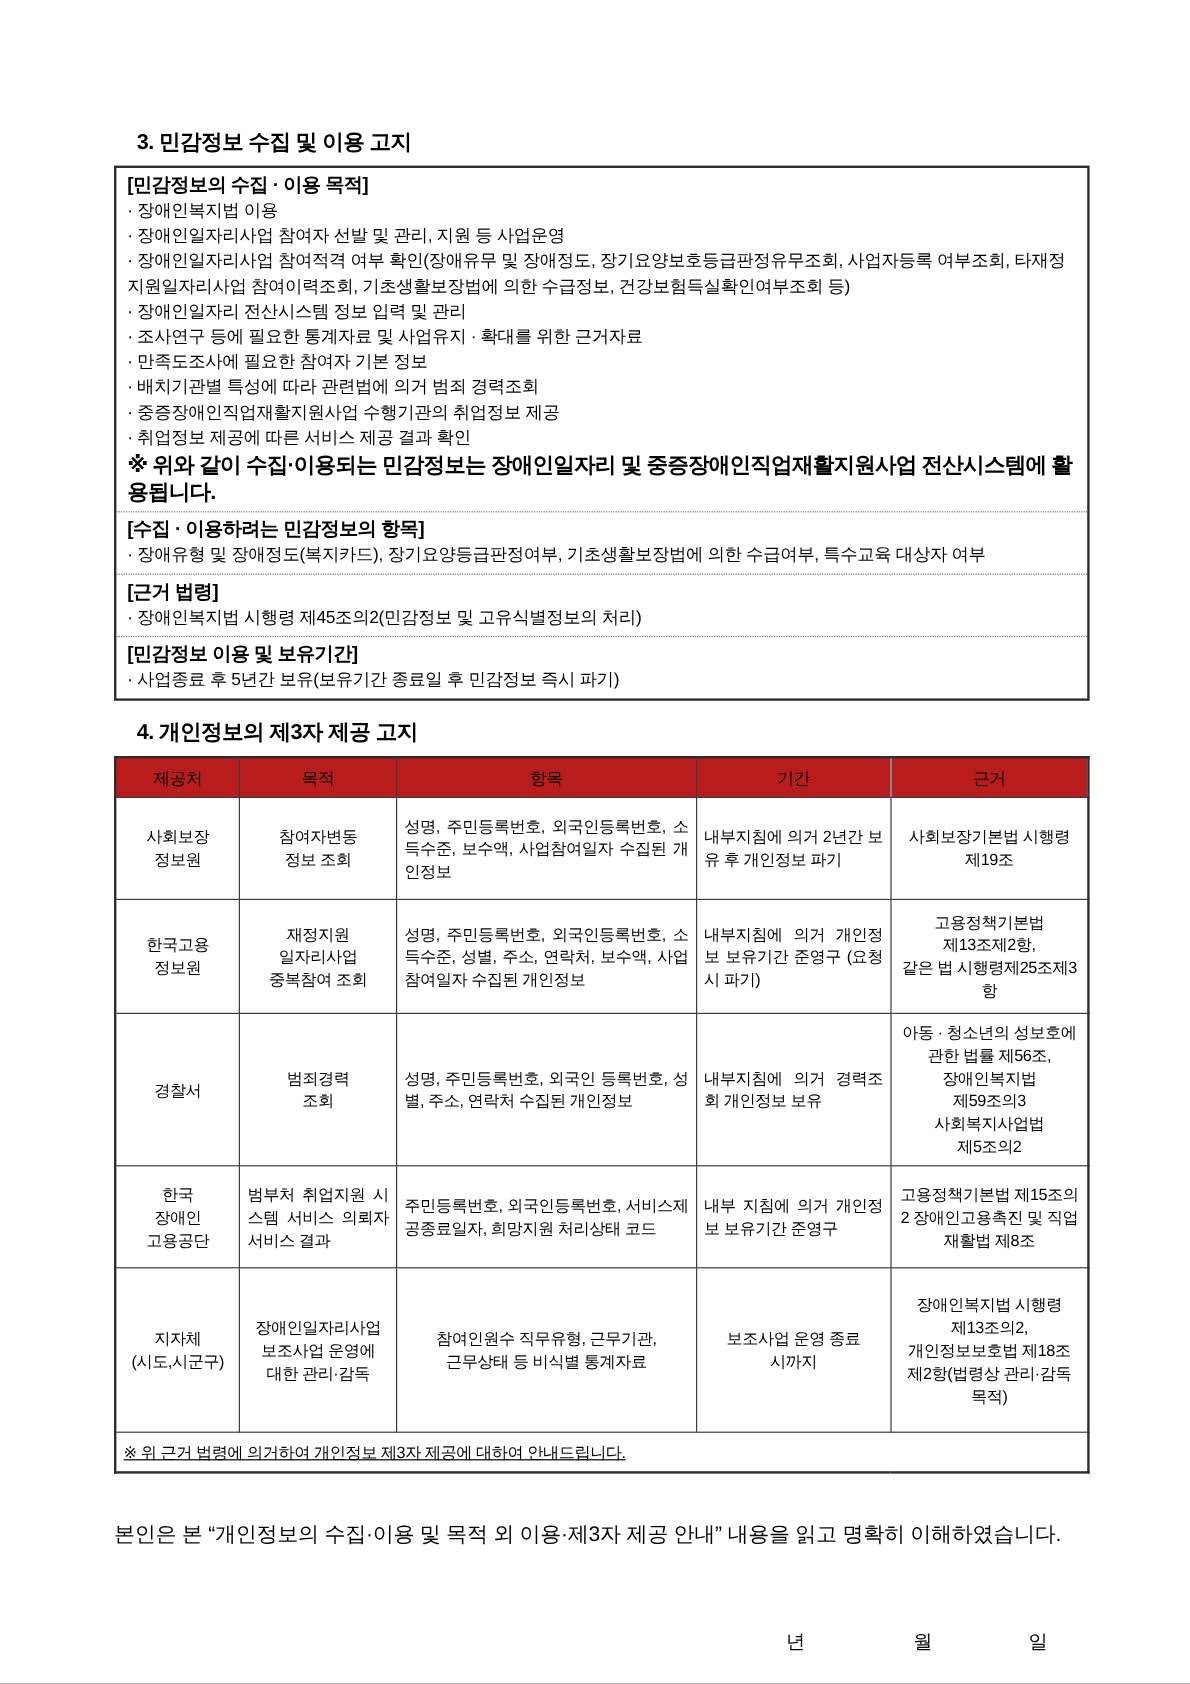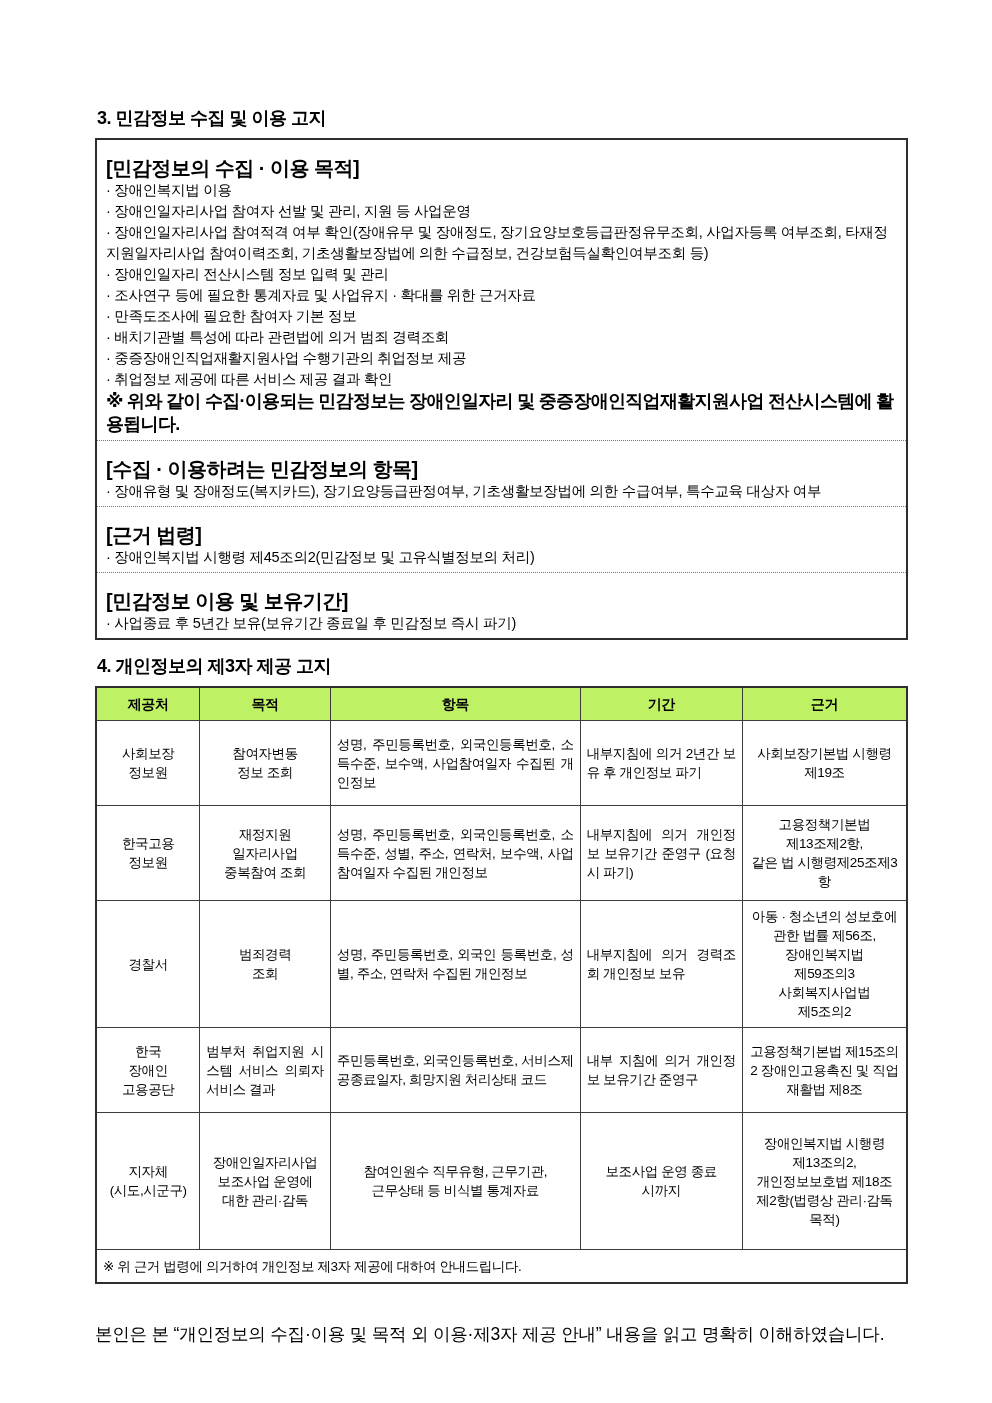--- a/index.html
+++ b/index.html
@@ -6,30 +6,30 @@
   .page {
     position:relative;
     width:992px; height:1403px;
     margin:0 auto;
     background:#ffffff;
     font-family:"Liberation Sans","DejaVu Sans",sans-serif;
     color:#000;
     box-sizing:border-box;
     padding:106px 84px 0 95px;
   }
-  .h-num { font-size:18px; font-weight:bold; letter-spacing:-0.5px; margin:0 0 8px 2px; }
+  .h-num { font-size:18px; font-weight:bold; letter-spacing:-0.5px; margin:0 0 8px 19px; }
 
   
   .notice-box {
     border:2px solid #2e2e2e;
     margin-bottom:14px;
   }
   .nb-sec { padding:3px 9px 4px 9px; }
   .nb-sec + .nb-sec { border-top:1px dotted #777; }
-  .nb-title { font-size:20px; font-weight:bold; line-height:23px; letter-spacing:-0.5px;margin-top:14px; }
+  .nb-title { font-size:16px; font-weight:bold; line-height:23px; letter-spacing:-0.5px; }
   .nb-item { font-size:14.5px; line-height:21px; letter-spacing:-0.3px; }
   .nb-note { font-size:18px; font-weight:bold; line-height:23px; letter-spacing:-0.7px; }
 
   
   table.third-party {
     width:100%;
     border-collapse:collapse;
     table-layout:fixed;
     border:2px solid #2e2e2e;
     margin-top:6px;
@@ -37,35 +37,35 @@
   table.third-party th, table.third-party td {
     border:1px solid #3c3c3c;
     font-size:13.5px;
     line-height:19px;
     letter-spacing:-0.4px;
     padding:4px 6px;
     vertical-align:middle;
     overflow:hidden;
   }
   table.third-party th {
-    background:#bef264;
-    font-weight:bold;
+    background:#b91c1c;
+    font-weight:normal;
     font-size:14px;
     height:24px;
     text-align:center;
   }
   td.c { text-align:center; }
   td.j { text-align:justify; text-justify:inter-character; }
   .pre { white-space:pre-line; }
   tr.r1 td { height:76px; }
   tr.r2 td { height:86px; }
   tr.r3 td { height:118px; }
   tr.r4 td { height:76px; }
   tr.r5 td { height:128px; }
-  td.foot { text-align:left; font-size:14px; height:24px; letter-spacing:-0.3px; }
+  td.foot { text-align:left; font-size:14px; height:24px; letter-spacing:-0.3px;text-decoration:underline; }
 
   
   .closing {
     margin-top:30px;
     font-family:Liberation Sans, sans-serif;
     font-size:17.5px;
     line-height:40px;
     letter-spacing:-0.2px;
   }
   .sign-area { position:relative; height:200px; font-size:16px; }

